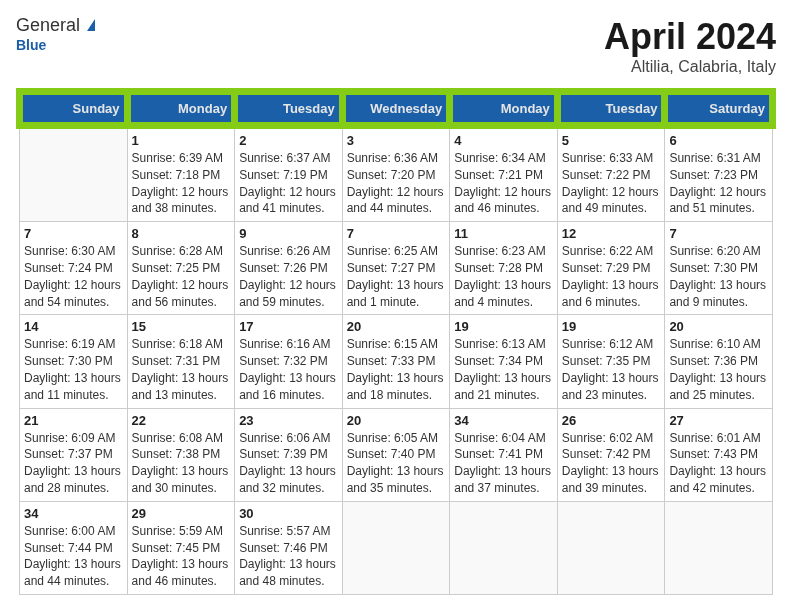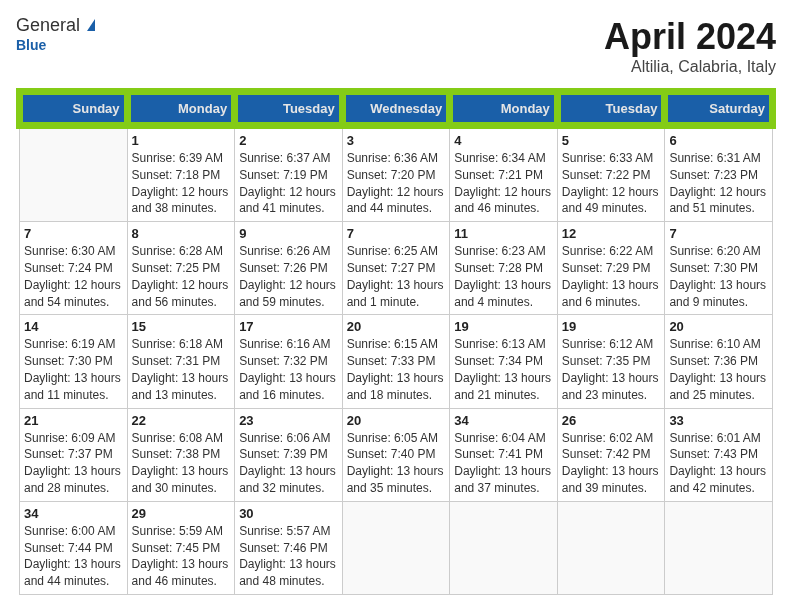--- a/index.html
+++ b/index.html
@@ -232,21 +232,21 @@
         </td>
         <td>
           <span class="day-number">34</span>
           <div class="day-info">Sunrise: 6:04 AM<br>Sunset: 7:41 PM<br>Daylight: 13 hours and 37 minutes.</div>
         </td>
         <td>
           <span class="day-number">26</span>
           <div class="day-info">Sunrise: 6:02 AM<br>Sunset: 7:42 PM<br>Daylight: 13 hours and 39 minutes.</div>
         </td>
         <td>
-          <span class="day-number">33</span>
+          <span class="day-number">27</span>
           <div class="day-info">Sunrise: 6:01 AM<br>Sunset: 7:43 PM<br>Daylight: 13 hours and 42 minutes.</div>
         </td>
       </tr>
       <tr>
         <td>
           <span class="day-number">34</span>
           <div class="day-info">Sunrise: 6:00 AM<br>Sunset: 7:44 PM<br>Daylight: 13 hours and 44 minutes.</div>
         </td>
         <td>
           <span class="day-number">29</span>

